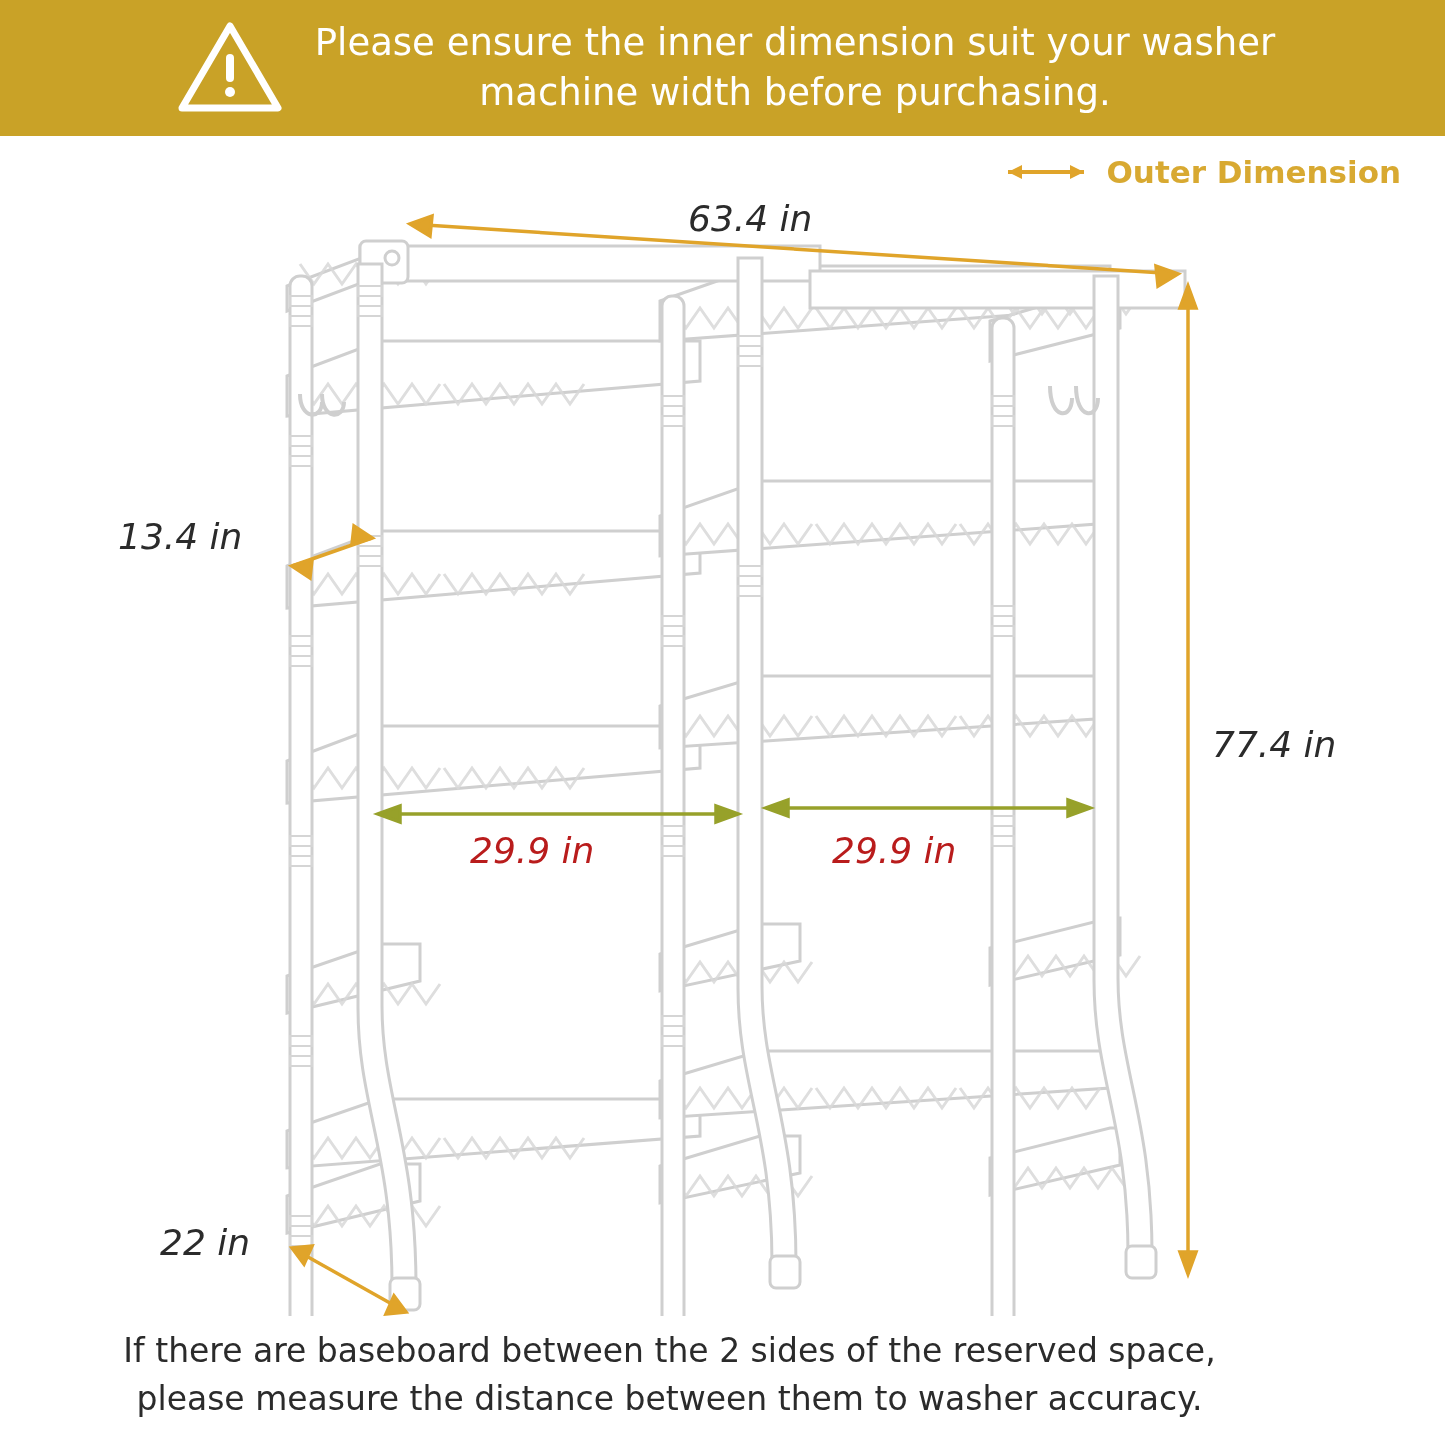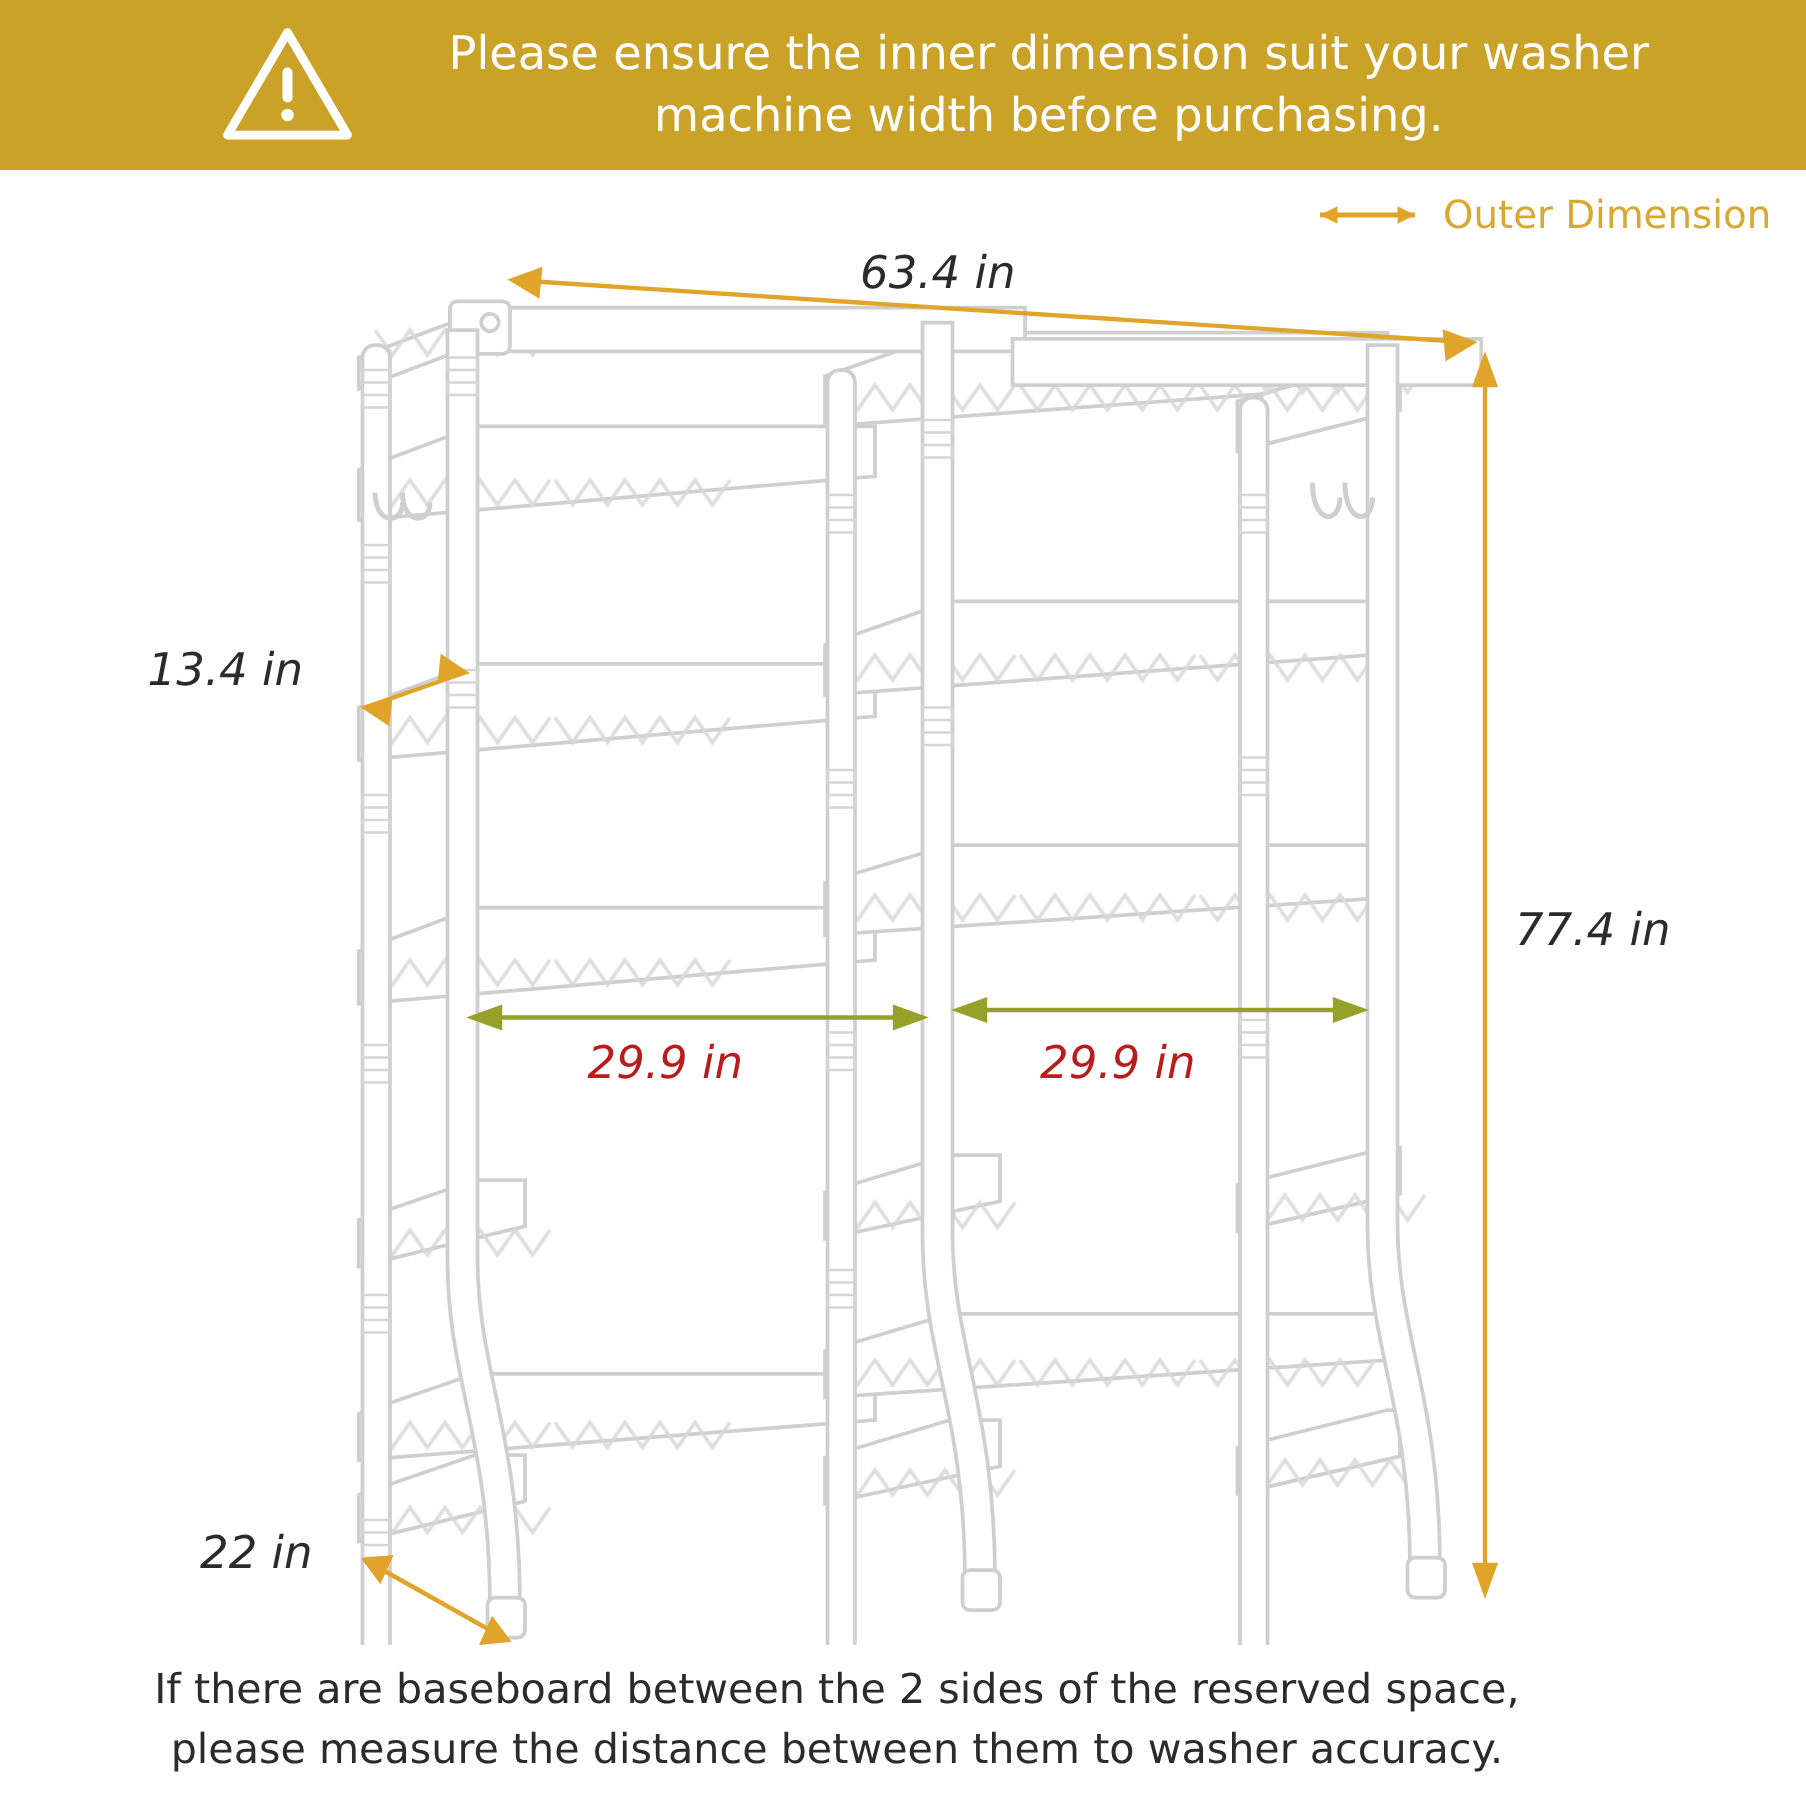--- a/index.html
+++ b/index.html
@@ -19,43 +19,43 @@
   .banner {
     position: absolute;
     left: 0;
     top: 0;
     width: 1445px;
     height: 136px;
     background: #c9a227;
     display: flex;
     align-items: center;
     justify-content: flex-start;
-    gap: 44px;
   }
   .banner-icon {
     width: 110px;
     margin-left: 175px;
     margin-right: 10px;
     flex: 0 0 auto;
   }
   .banner-text {
     color: #ffffff;
     font-size: 37px;
     line-height: 1.35;
     font-family: "DejaVu Sans", sans-serif;
     text-align: center;
     max-width: 1000px;
   }
 
   
   .legend {
     position: absolute;
-    right: 28px;
+    right: 44px;
     top: 150px;
     width: 420px;
+    font-weight: bold;
   }
   .legend-row {
     display: flex;
     align-items: center;
     justify-content: flex-end;
     height: 44px;
   }
   .legend-swatch {
     width: 96px;
     height: 24px;

